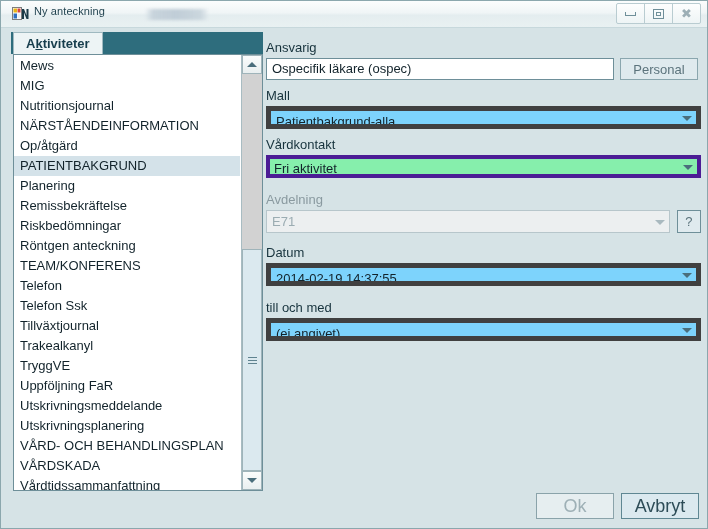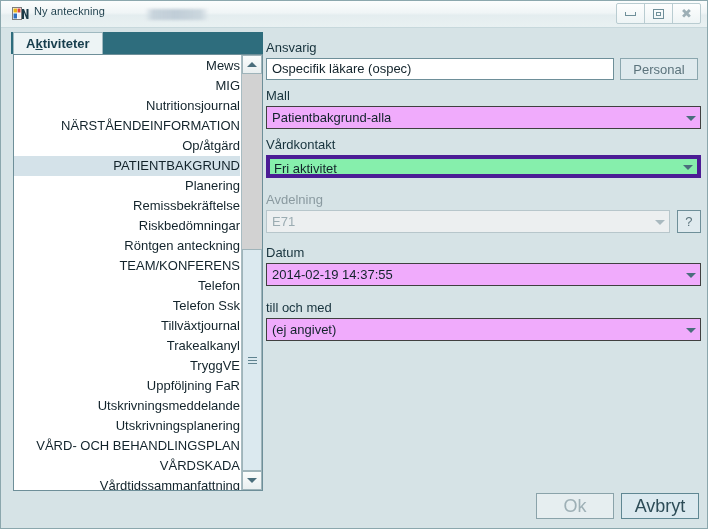--- a/index.html
+++ b/index.html
@@ -139,21 +139,20 @@
 
   .listbox {
     position: absolute;
     left: 2px; top: 22px;
     width: 250px;
     height: 437px;
     background: #ffffff;
     border: 1px solid #6e8f99;
     box-sizing: border-box;
     overflow: hidden;
-    text-align: right;
   }
   .list-inner {
     position: absolute;
     left: 0; top: 0;
     right: 22px;
     top: 0;
     padding-top: 1px;
   }
   .list-item {
     height: 20px;
@@ -256,22 +255,22 @@
     color: #12232b;
     line-height: 20px;
     padding-left: 5px;
     white-space: nowrap;
     overflow: hidden;
   }
 
   .combo {
     position: relative;
     height: 23px;
-    background: #f0abfc;
-    border: 1px solid #404040;
+    background: #7dd3fc;
+    border: 5px solid #404040;
     box-sizing: border-box;
     font-size: 13px;
     color: #12232b;
     line-height: 21px;
     padding-left: 5px;
     white-space: nowrap;
     overflow: hidden;
   }
   .combo .arrow {
     position: absolute;

